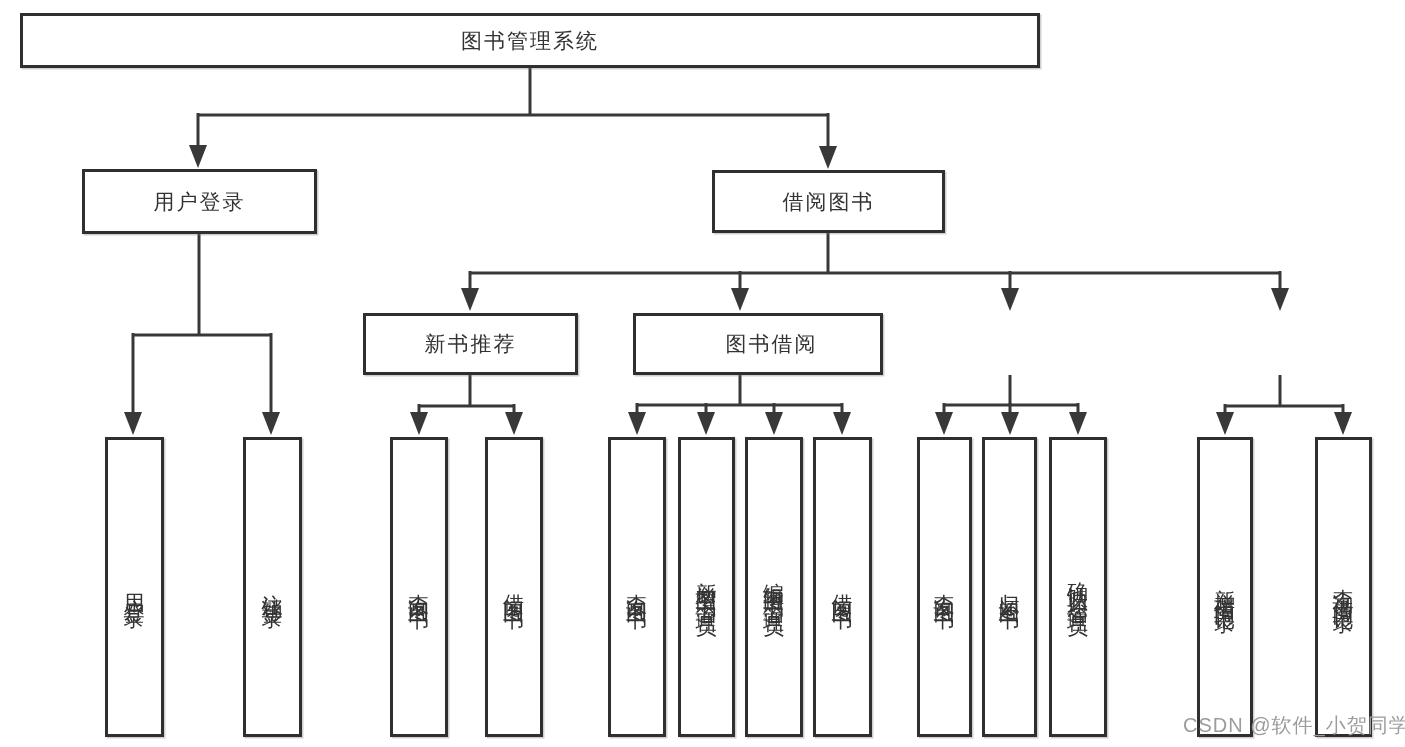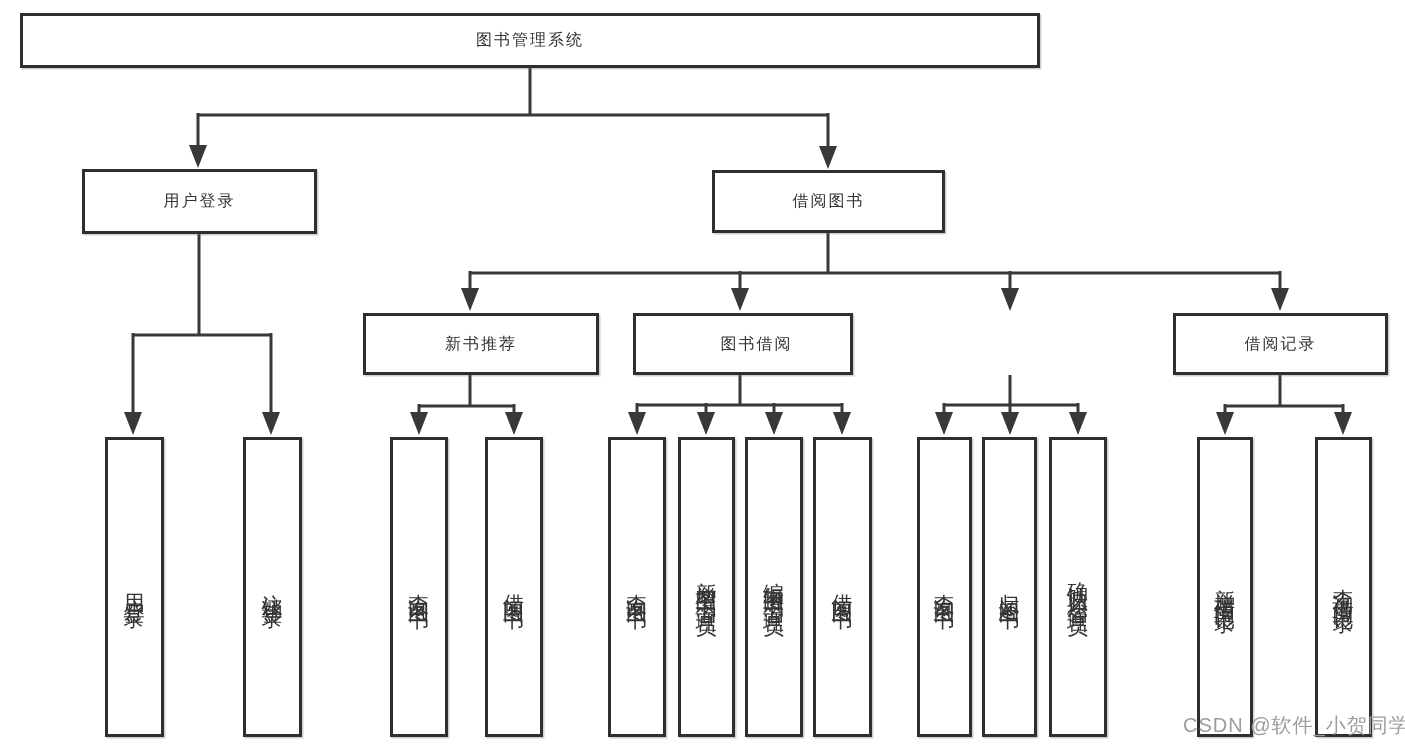--- a/index.html
+++ b/index.html
@@ -25,21 +25,21 @@
     box-sizing: border-box;
     background: #ffffff;
     border: 3px solid #2f2f2f;
     box-shadow: 1.5px 1.5px 0 rgba(120,120,120,0.35);
     display: flex;
     align-items: center;
     justify-content: center;
     z-index: 2;
   }
   .hlabel {
-    font-size: 16px;
+    font-size: 21px;
     letter-spacing: 2px;
     white-space: nowrap;
   }
   .leaf {
     top: 437px;
     height: 300px;
   }
   .vlabel {
     writing-mode: vertical-rl;
     text-orientation: mixed;
@@ -130,28 +130,25 @@
     <span class="hlabel">图书管理系统</span>
   </div>
 
   <div class="node" style="left:82px; top:169px; width:235px; height:65px;">
     <span class="hlabel">用户登录</span>
   </div>
   <div class="node" style="left:712px; top:170px; width:233px; height:63px;">
     <span class="hlabel">借阅图书</span>
   </div>
 
-  <div class="node" style="left:363px; top:313px; width:236px; height:62px;text-align:right;">
+  <div class="node" style="left:363px; top:313px; width:215px; height:62px;text-align:right;">
     <span class="hlabel">新书推荐</span>
   </div>
-  <div class="node" style="left:633px; top:313px; width:220px; height:62px;padding-left:27px;">
+  <div class="node" style="left:633px; top:313px; width:250px; height:62px;padding-left:27px;">
     <span class="hlabel">图书借阅</span>
-  </div>
-  <div class="node" style="left:1173px; top:313px; width:215px; height:62px;">
-    <span class="hlabel">借阅记录</span>
   </div>
 
   <div class="node leaf" style="left:105px; width:59px;">
     <span class="vlabel">用户登录</span>
   </div>
   <div class="node leaf" style="left:243px; width:59px;">
     <span class="vlabel">注销登录</span>
   </div>
 
   <div class="node leaf" style="left:390px; width:58px;">

